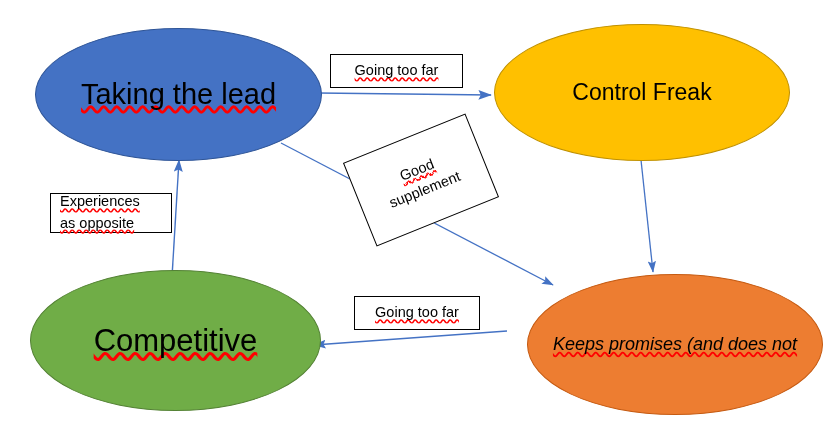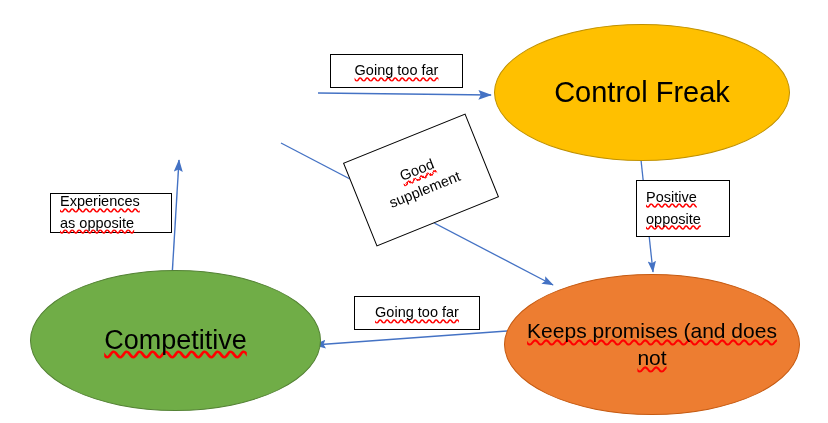--- a/index.html
+++ b/index.html
@@ -38,23 +38,23 @@
   .node .node-text {
     padding: 0 6px;
     line-height: 1.28;
   }
   .node-blue   { background: #4472C4; border: 1px solid #2F5597; }
   .node-gold   { background: #FFC000; border: 1px solid #BF9000; }
   .node-green  { background: #70AD47; border: 1px solid #548235; }
   .node-orange { background: #ED7D31; border: 1px solid #C55A11; }
 
   #node-taking-the-lead { left: 35px;  top: 28px;  width: 287px; height: 133px; font-size: 29px; }
-  #node-control-freak   { left: 494px; top: 24px;  width: 296px; height: 137px; font-size: 29px; }
-  #node-competitive     { left: 30px;  top: 270px; width: 291px; height: 141px; font-size: 27px; }
-  #node-keeps-promises  { left: 504px; top: 274px; width: 296px; height: 141px; font-size: 21px; }
+  #node-control-freak   { left: 494px; top: 24px;  width: 296px; height: 137px; font-size: 23px; }
+  #node-competitive     { left: 30px;  top: 270px; width: 291px; height: 141px; font-size: 31px; }
+  #node-keeps-promises  { left: 527px; top: 274px; width: 296px; height: 141px; font-size: 18px; font-style: italic; }
 
   .label-box {
     position: absolute;
     background: #ffffff;
     border: 1px solid #000000;
     box-sizing: border-box;
     color: #000000;
     font-size: 14.5px;
     line-height: 1.5;
     display: flex;
@@ -98,20 +98,25 @@
 
     <line x1="281" y1="143" x2="553" y2="285" stroke="#4472C4" stroke-width="1.3" marker-end="url(#ah)"></line>
 
     <line x1="641" y1="160" x2="653" y2="272" stroke="#4472C4" stroke-width="1.3" marker-end="url(#ah)"></line>
 
     <line x1="507" y1="331" x2="314" y2="345" stroke="#4472C4" stroke-width="1.4" marker-end="url(#ah)"></line>
 
     <line x1="172" y1="277" x2="179" y2="160" stroke="#4472C4" stroke-width="1.4" marker-end="url(#ah)"></line>
   </svg>
 
+  <div class="node node-blue" id="node-taking-the-lead">
+    <div class="node-text">
+      <span class="sp">Taking the lead</span>
+    </div>
+  </div>
 
   <div class="node node-gold" id="node-control-freak">
     <div class="node-text">
       <span>Control Freak</span>
     </div>
   </div>
 
   <div class="node node-green" id="node-competitive">
     <div class="node-text">
       <span class="sp">Competitive</span>
@@ -126,24 +131,20 @@
 
   <div class="label-box" id="label-going-too-far-top">
     <span class="sp">Going too far</span>
   </div>
 
   <div class="label-box" id="label-good-supplement">
     <span class="sp">Good</span>
     <span>supplement</span>
   </div>
 
-  <div class="label-box" id="label-positive-opposite">
-    <span class="sp">Positive</span>
-    <span class="sp">opposite</span>
-  </div>
 
   <div class="label-box" id="label-experiences">
     <span class="sp">Experiences</span>
     <span class="sp">as opposite</span>
   </div>
 
   <div class="label-box" id="label-going-too-far-bottom">
     <span class="sp">Going too far</span>
   </div>
 

